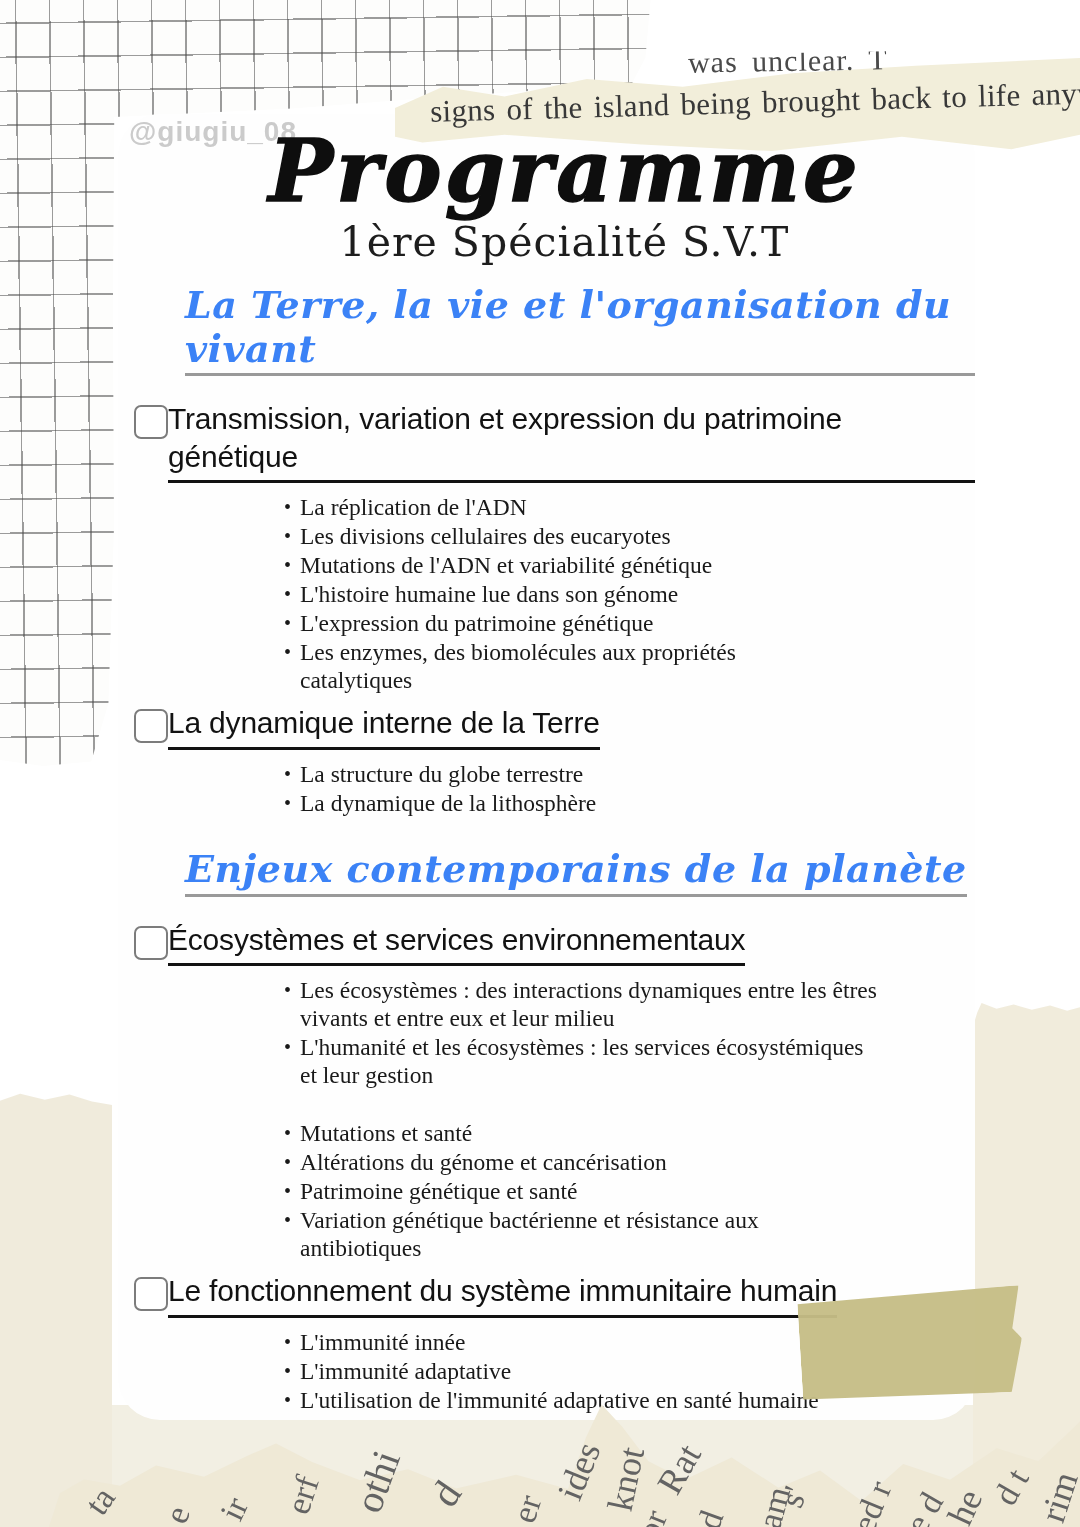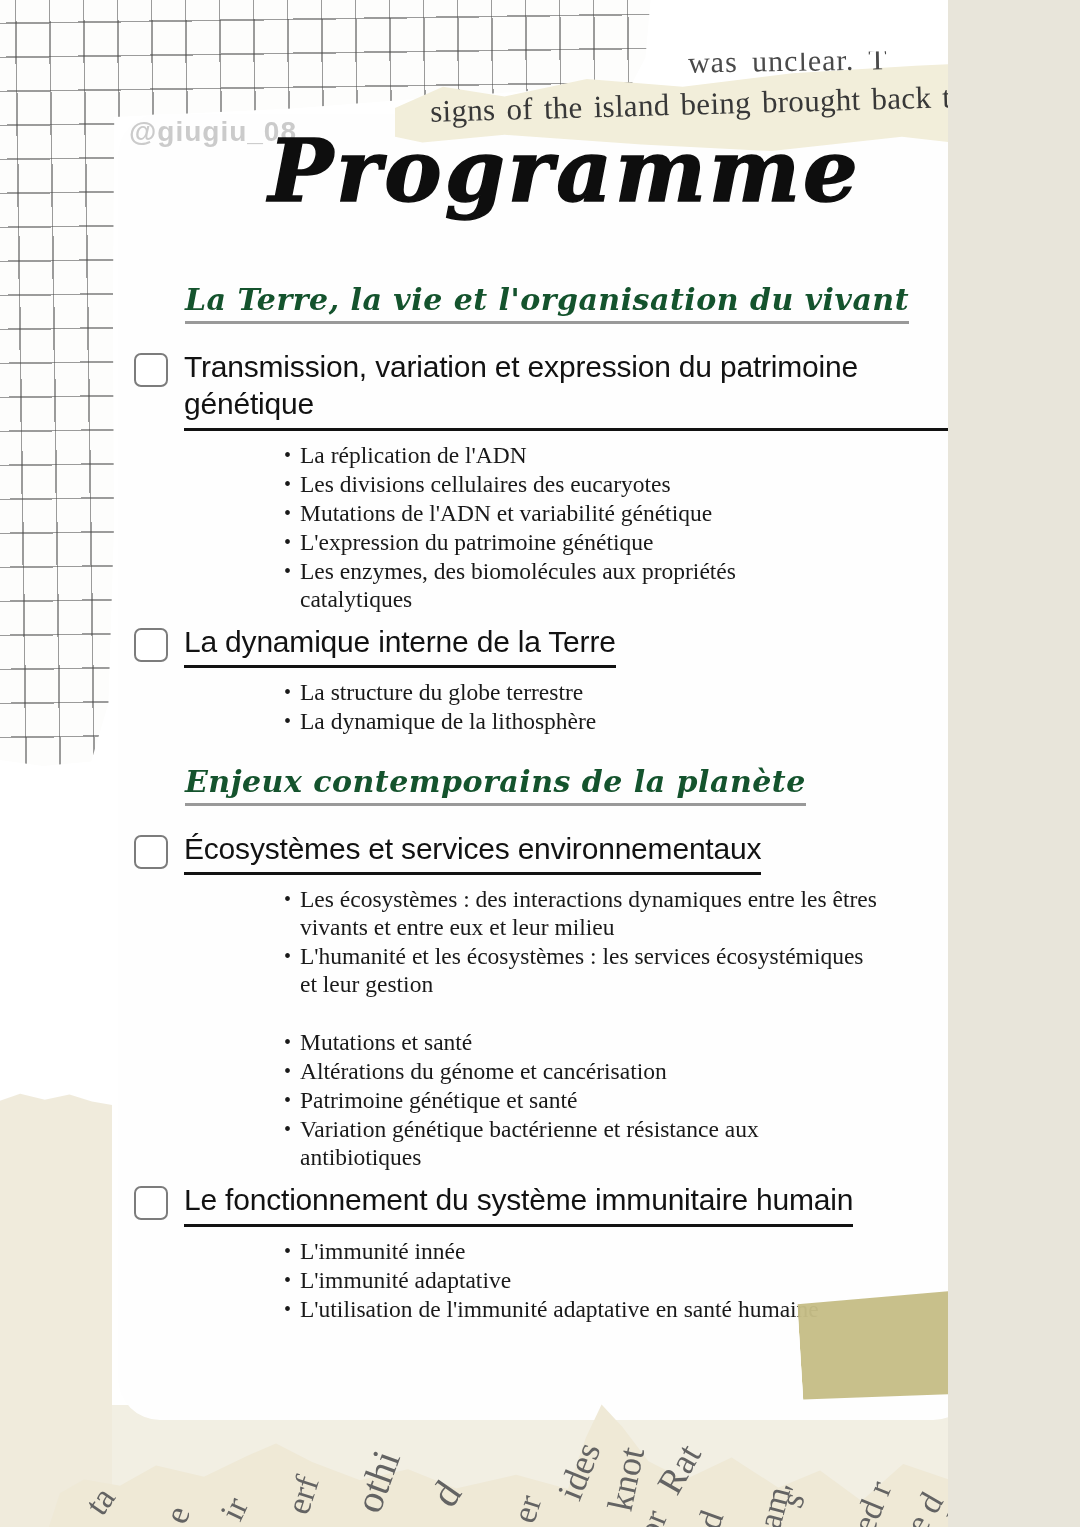--- a/index.html
+++ b/index.html
@@ -1,17 +1,17 @@
 <!DOCTYPE html>
 <html><head>
 <meta charset="utf-8">
 <style>
   html,body{margin:0;padding:0;}
   body{font-family:"Liberation Serif", serif; background:#e8e5da;}
-  .page{position:relative;width:948px;height:1527px;overflow:hidden;background:#ffffff;}
+  .page{position:relative;width:1080px;height:1527px;overflow:hidden;background:#ffffff;}
 
   
   .bottom-band{position:absolute;left:0;top:1405px;width:1080px;height:122px;background:#f2efe3;z-index:1;}
   .left-strip{position:absolute;left:0;top:1092px;width:112px;height:435px;background:#f0ebdc;
     clip-path:polygon(0 2%,18% .4%,40% 1.8%,62% .6%,82% 2.2%,100% 3%,100% 100%,0 100%);z-index:1;
     filter:drop-shadow(0 -2px 2px rgba(0,0,0,.12));}
   .right-strip{position:absolute;left:973px;top:1003px;width:107px;height:524px;background:#f1ecdc;
     clip-path:polygon(8% 0,22% 1.1%,38% .3%,55% 1.3%,72% .5%,88% 1.5%,100% .8%,100% 100%,0 100%,0 4.5%,4% 1.8%);
     z-index:2;filter:drop-shadow(-2px 0 2px rgba(0,0,0,.10));}
 
@@ -44,26 +44,26 @@
   
   .header{position:absolute;left:136px;top:126px;width:857px;text-align:center;z-index:6;}
   .title{font-family:"DejaVu Serif", serif;font-style:italic;font-weight:900;font-size:86px;
     color:#0e0e0e;letter-spacing:3px;line-height:1.05;-webkit-text-stroke:1.5px #0e0e0e;}
   .subtitle{font-family:"DejaVu Serif", serif;font-size:41px;color:#1d1d1d;letter-spacing:1px;margin-top:2px;}
 
   
   .content{position:absolute;left:118px;top:283px;width:857px;z-index:6;}
   .section + .section{margin-top:30px;}
   .section-heading{display:inline-block;margin-left:67px;font-family:"DejaVu Serif", serif;
-    font-style:italic;font-weight:800;font-size:30px;color:#14532d;letter-spacing:.5px;
+    font-style:italic;font-weight:800;font-size:38px;color:#3b82f6;letter-spacing:.5px;
     border-bottom:3px solid #999999;padding-bottom:3px;line-height:1.15;margin-bottom:14px;}
   .topic-row{display:flex;align-items:flex-start;margin:10px 0 10px 16px;}
   .checkbox{width:30px;height:30px;border:2.5px solid #7c7c7c;border-radius:7px;background:#fff;
     flex-shrink:0;margin-top:5px;}
-  .topic-label{margin-left:16px;font-family:"Liberation Sans", sans-serif;font-size:30px;color:#121212;
+  .topic-label{font-family:"Liberation Sans", sans-serif;font-size:30px;color:#121212;
     border-bottom:3px solid #121212;padding-bottom:5px;line-height:1.25;letter-spacing:-.2px;}
   ul.bullets{list-style:none;margin:2px 0 6px 0;padding:0 0 0 182px;}
   ul.bullets li{position:relative;font-family:"Liberation Serif", serif;font-size:23.5px;color:#191919;
     line-height:28px;margin:0 0 1px 0;white-space:pre-line;max-width:700px;}
   ul.bullets li::before{content:"•";position:absolute;left:-16px;top:0;font-size:20px;color:#191919;}
 
   
   .tape{position:absolute;left:800px;top:1292px;width:222px;height:106px;background:#c6bd86;z-index:7;
     transform:rotate(-3.5deg);opacity:.96;
     clip-path:polygon(0 5%,100% 0,96% 40%,100% 50%,94% 100%,0 95%);}
@@ -89,30 +89,32 @@
   <div class="card"></div>
 
   <div class="book-scrap"></div>
   <div class="book-line1">was unclear. T</div>
   <div class="book-line2">signs of the island being brought back to life anyway,</div>
 
   <div class="watermark">@giugiu_08</div>
 
   <div class="header">
     <div class="title">Programme</div>
+    <div class="subtitle">1ère Spécialité S.V.T</div>
   </div>
 
   <div class="content" id="sections">
       <div class="section"><div class="section-heading">La Terre, la vie et l'organisation du vivant</div><div class="topic-row">
           <span class="checkbox"></span>
           <span class="topic-label">Transmission, variation et expression du patrimoine génétique</span>
         </div><ul class="bullets">
           <li>La réplication de l'ADN</li>
           <li>Les divisions cellulaires des eucaryotes</li>
           <li>Mutations de l'ADN et variabilité génétique</li>
+          <li>L'histoire humaine lue dans son génome</li>
           <li>L'expression du patrimoine génétique</li>
           <li>Les enzymes, des biomolécules aux propriétés
 catalytiques</li>
         </ul><div class="topic-row">
           <span class="checkbox"></span>
           <span class="topic-label">La dynamique interne de la Terre</span>
         </div><ul class="bullets">
           <li>La structure du globe terrestre</li>
           <li>La dynamique de la lithosphère</li>
         </ul></div>

